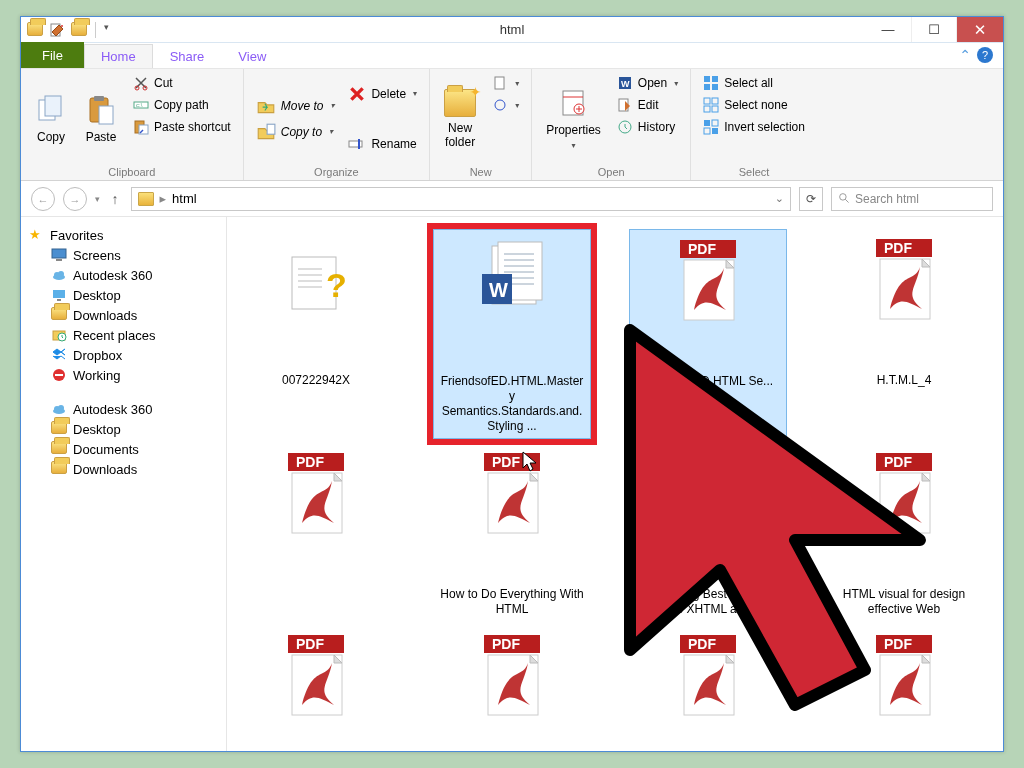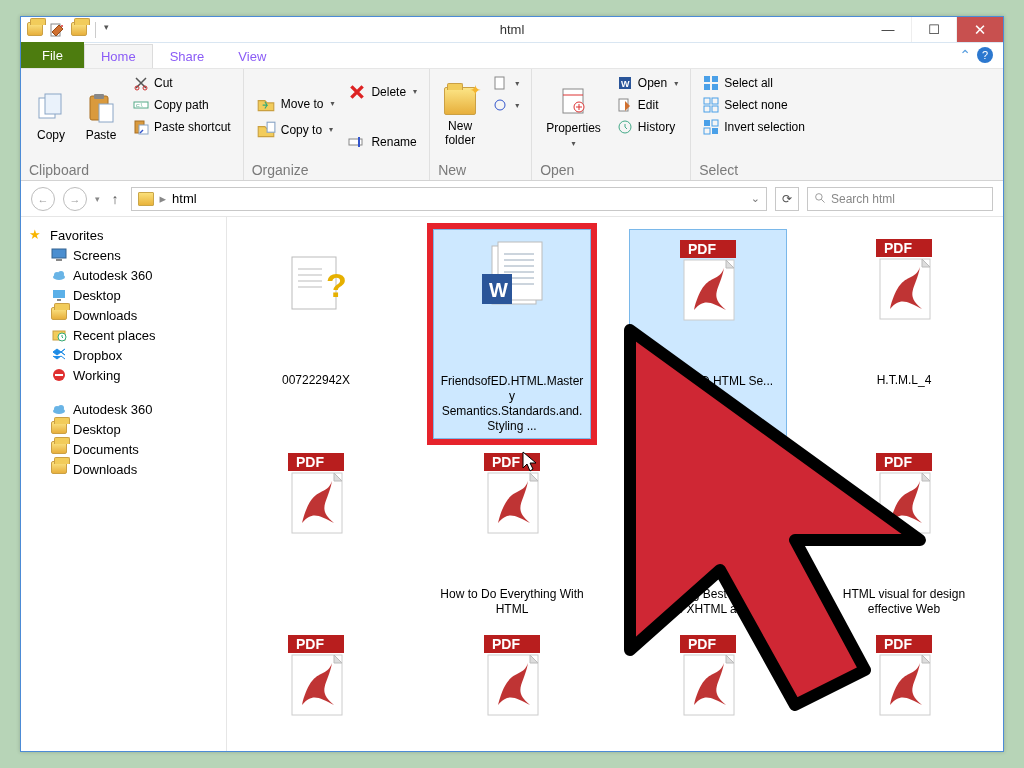--- a/index.html
+++ b/index.html
@@ -23,38 +23,38 @@
 .tab.file { background:#4d7c0f; color:#fff; padding:5px 20px; margin-left:0;}
 .tab.active { background:#f5f5f5; border-color:#dcdcdc;}
 .tabhelp { position:absolute; right:10px; top:4px; display:flex; gap:6px; align-items:center;}
 .tabhelp span { color:#5a9fe0; font-size:14px;}
 .helpq { width:16px; height:16px; border-radius:50%; background:#2c78cf; color:#fff; font-size:11px; display:flex; align-items:center; justify-content:center;}
 
 
 .ribbon { height:112px; background:#f5f5f5; display:flex; border-bottom:1px solid #d3d3d3;}
 .group { border-right:1px solid #e0e0e0; padding:4px 8px 2px; display:flex; flex-direction:column; justify-content:space-between;}
 .group .gbody { display:flex; gap:6px; flex:1;}
-.group .glabel { text-align:left; font-size:14px; color:#7a7a7a; margin-top:2px;}
+.group .glabel { text-align:center; font-size:11px; color:#7a7a7a; margin-top:2px;}
 .bigbtn { display:flex; flex-direction:column; align-items:center; padding:2px 6px; font-size:12px; gap:4px; justify-content:center;}
 .bigbtn .ic { width:32px; height:32px;}
 .col { display:flex; flex-direction:column; gap:2px; justify-content:flex-start; }
 .smallbtn { display:flex; align-items:center; gap:5px; font-size:12px; padding:2px 4px; white-space:nowrap;}
 .smallbtn .ic { width:16px; height:16px; flex-shrink:0;}
 .dd::after { content:"▾"; font-size:8px; color:#555; margin-left:2px;}
 
 
 .addr { height:36px; display:flex; align-items:center; gap:8px; padding:0 10px; border-bottom:1px solid #e6e6e6;}
 .navcir { width:24px; height:24px; border-radius:50%; border:1px solid #bdbdbd; display:flex; align-items:center; justify-content:center; color:#999; font-size:11px;}
 .addr .uparr { font-size:14px; color:#555; padding:0 4px;}
 .breadcrumb { flex:1; height:24px; border:1px solid #c8c8c8; display:flex; align-items:center; padding:0 6px; font-size:13px; gap:6px;}
 .breadcrumb .fld { width:16px; height:14px; background:linear-gradient(#fbe07a,#e9b33b); border:1px solid #caa648; border-radius:1px;}
 .breadcrumb .sep { color:#888;}
 .bcend { margin-left:auto; display:flex; gap:6px; color:#777; font-size:11px;}
 .refresh { width:24px; height:24px; border:1px solid #c8c8c8; display:flex; align-items:center; justify-content:center; font-size:12px; color:#555;}
-.search { width:186px; height:24px; border:1px solid #c8c8c8; display:flex; align-items:center; padding:0 6px; font-size:12px; color:#888; gap:4px;}
+.search { width:162px; height:24px; border:1px solid #c8c8c8; display:flex; align-items:center; padding:0 6px; font-size:12px; color:#888; gap:4px;}
 .search svg { width:13px; height:13px;}
 
 
 .body { display:flex; height:calc(100% - 26px - 26px - 112px - 36px);}
 .sidebar { width:206px; border-right:1px solid #e6e6e6; padding:8px 4px; font-size:13px; overflow:hidden; background:#fff;}
 .sidegroup { margin-bottom:14px;}
 .sidehdr { display:flex; align-items:center; gap:5px; padding:2px 4px;}
 .sideitem { display:flex; align-items:center; gap:6px; padding:2px 4px 2px 26px;}
 .sic { width:16px; height:16px; flex-shrink:0;}
 .star { color:#f8b500;}
@@ -159,21 +159,21 @@
               </svg>
               <span>Paste shortcut</span>
             </div>
         </div>
       </div>
       <div class="glabel">Clipboard</div>
     </div>
 
     <div class="group">
       <div class="gbody">
-        <div class="col" style="justify-content:center;">
+        <div class="col" style="justify-content:center;font-style:italic;">
           <div class="smallbtn dd">
               <svg class="ic" viewBox="0 0 18 18" style="width:20px;height:20px">
                 <path d="M2 6h6l2 2h6v7H2z" fill="#f2cc5b" stroke="#caa040"></path>
                 <path d="M6 10l4 0 -2 -3 m2 3 -2 3" stroke="#3a7" fill="none"></path>
               </svg>
               <span>Move to</span>
             </div>
           <div class="smallbtn dd">
               <svg class="ic" viewBox="0 0 18 18" style="width:20px;height:20px">
                 <path d="M2 6h6l2 2h6v7H2z" fill="#f2cc5b" stroke="#caa040"></path>

